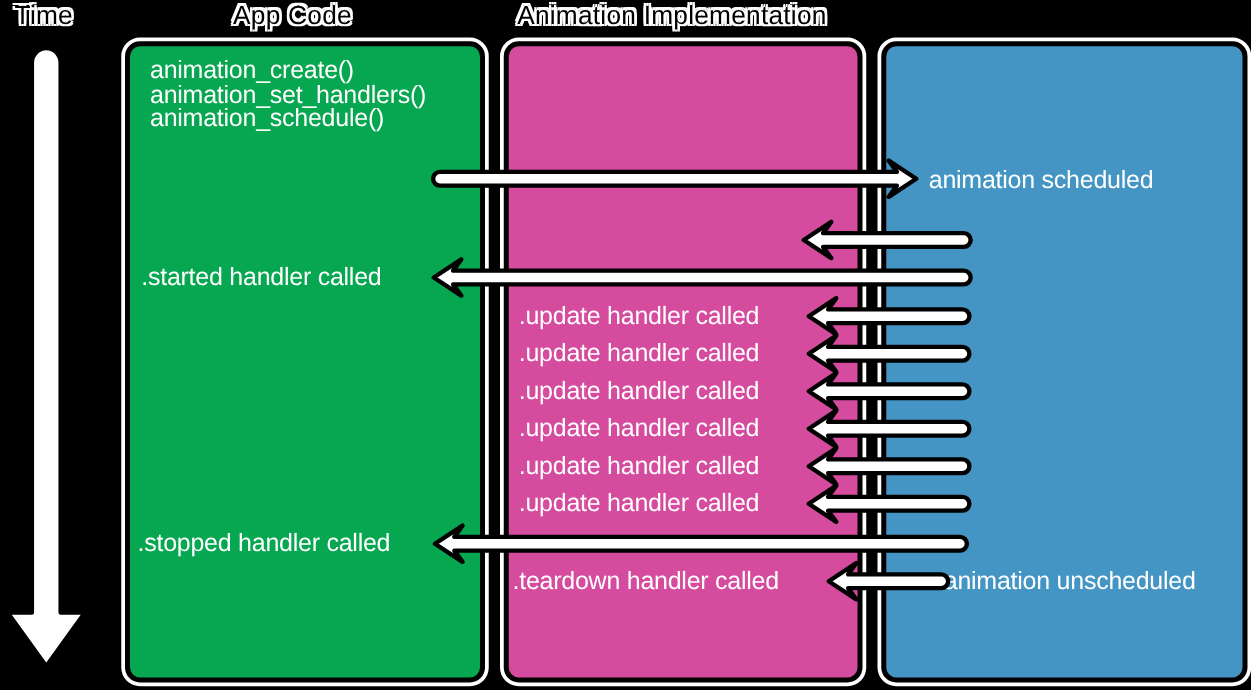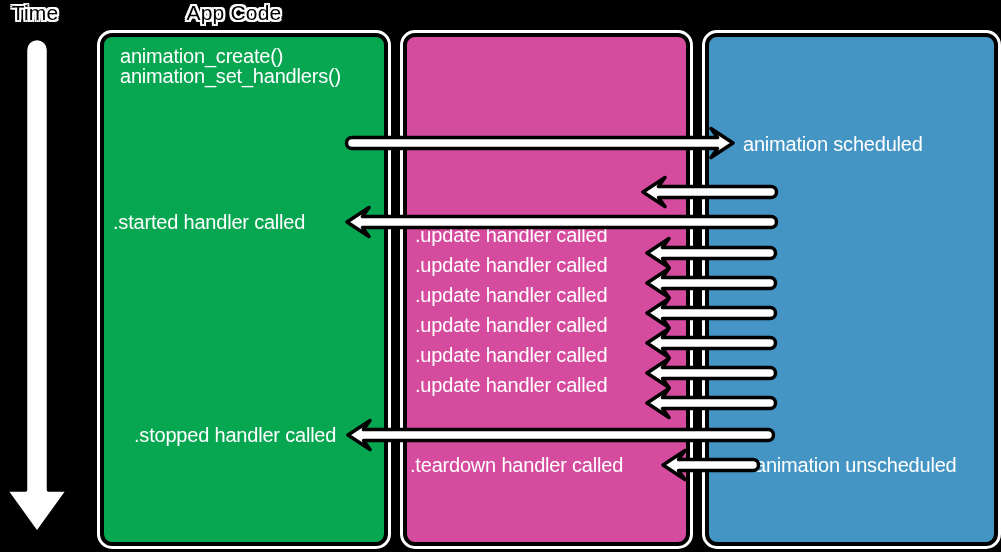--- a/index.html
+++ b/index.html
@@ -34,23 +34,23 @@
   #box-app{left:100px;width:288px;background:var(--c-green,#07a651);}
   #box-impl{left:403px;width:287px;background:var(--c-magenta,#d54b9e);}
   #box-os{left:705px;width:293px;background:var(--c-blue,#4495c3);}
 
   .lbl{
     position:absolute;z-index:2;color:var(--c-label,#fff);
     font-size:20px;line-height:20px;white-space:nowrap;letter-spacing:-0.2px;
   }
   #l-calls{left:120px;top:47px;line-height:19.5px;}
   #l-started{left:113px;top:212px;}
-  #l-stopped{left:110px;top:425px;margin-left:24px;}
+  #l-stopped{left:110px;top:425px;}
   #l-setup{left:418px;top:182px;}
-  #l-updates{left:415px;top:220px;line-height:30px;}
+  #l-updates{left:415px;top:238px;line-height:30px;}
   #l-teardown{left:410px;top:455px;}
   #l-scheduled{left:743px;top:134px;}
   #l-unscheduled{left:755px;top:455px;}
 
   #arrow-layer{
     position:absolute;left:0;top:0;width:1001px;height:552px;
     z-index:3;pointer-events:none;
   }
   #arrow-layer path{
     fill:var(--c-arrow-fill,#fff);
@@ -59,28 +59,30 @@
     stroke-linejoin:round;
   }
 </style>
 </head>
 <body>
 
 <div class="canvas" style="--c-bg: #000000; --c-green: #07a651; --c-magenta: #d54b9e; --c-blue: #4495c3; --c-border: #000000; --c-ring: #ffffff; --c-label: #ffffff; --c-header: #000000; --c-arrow-fill: #ffffff; --c-arrow-stroke: #000000;">
 
   <div class="hdr" id="h-time">Time</div>
   <div class="hdr" id="h-app">App Code</div>
+  <div class="hdr" id="h-impl">Animation Implementation</div>
 
   <div class="box" id="box-app"></div>
   <div class="box" id="box-impl"></div>
   <div class="box" id="box-os"></div>
 
   <div class="lbl" id="l-calls">
     <div>animation_create()</div>
     <div>animation_set_handlers()</div>
+    <div>animation_schedule()</div>
   </div>
 
   <div class="lbl" id="l-started">.started handler called</div>
   <div class="lbl" id="l-stopped">.stopped handler called</div>
 
   <div class="lbl" id="l-updates">
     <div>.update handler called</div>
     <div>.update handler called</div>
     <div>.update handler called</div>
     <div>.update handler called</div>

